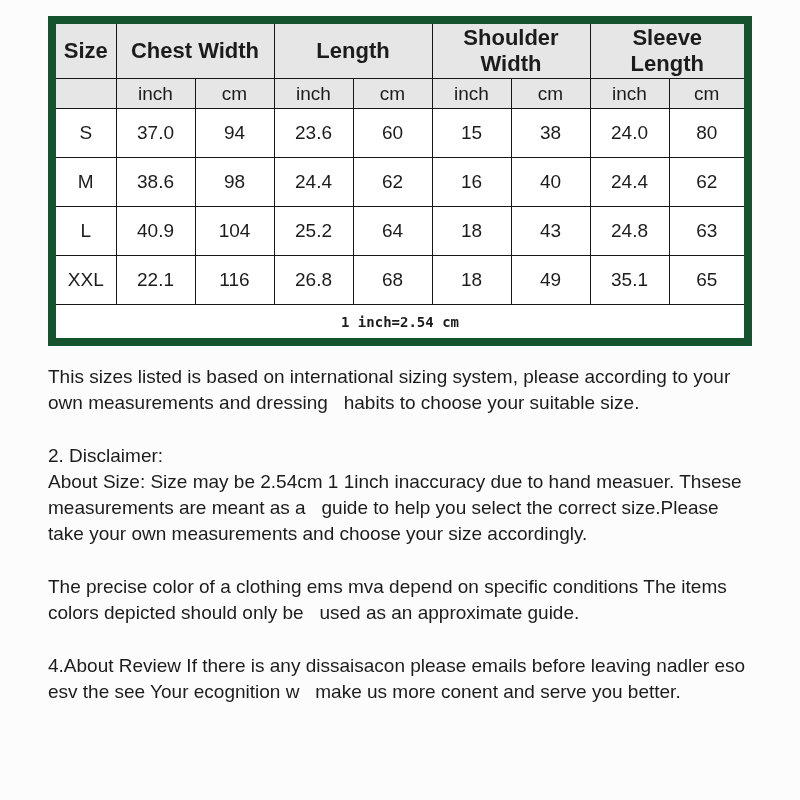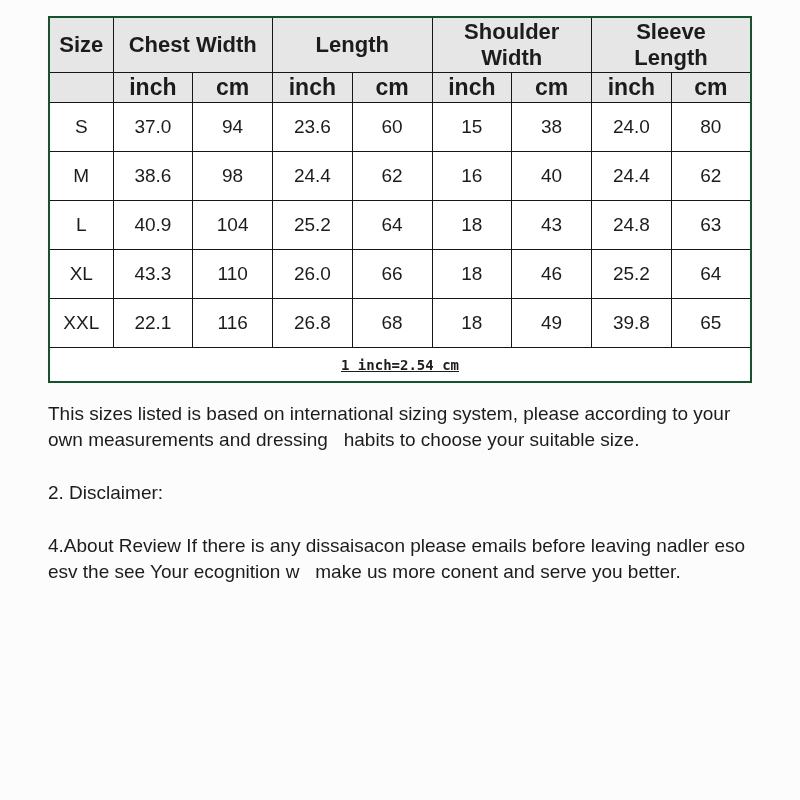--- a/index.html
+++ b/index.html
@@ -12,58 +12,57 @@
     color: #1c1c1c;
   }
   .wrap {
     padding: 16px 28px 0 48px;
     box-sizing: border-box;
   }
   table.size-chart {
     border-collapse: collapse;
     width: 704px;
     table-layout: fixed;
-    border: 2px solid #14532d;
+    border: 8px solid #14532d;
     background: #e5e5e5;
   }
   table.size-chart th,
   table.size-chart td {
     border: 1px solid #161616;
     text-align: center;
     vertical-align: middle;
     padding: 0;
     overflow: hidden;
   }
   tr.group-row th {
     height: 54px;
     font-size: 22px;
     font-weight: bold;
     background: #e6e6e6;
     white-space: pre-line;
     line-height: 26px;
   }
   tr.units-row th {
     height: 29px;
-    font-size: 23px;
-    font-weight: bold;
+    font-size: 19px;
+    font-weight: normal;
     background: #e6e6e6;
     margin-left: 24px;
   }
   tr.data-row td {
     height: 48px;
     font-size: 19px;
     background: #ffffff;
   }
   tr.note-row td {
     height: 33px;
     font-family: "DejaVu Sans Mono", monospace;
     font-weight: bold;
     font-size: 14px;
     background: #ffffff;
-    text-decoration: underline;
   }
   col.size-col { width: 64px; }
   .text-block {
     width: 724px;
     margin-top: 18px;
   }
   .section { margin-top: 27px; }
   .section:first-child { margin-top: 0; }
   .section p {
     margin: 0;
@@ -138,57 +137,51 @@
         <td>40.9</td>
         <td>104</td>
         <td>25.2</td>
         <td>64</td>
         <td>18</td>
         <td>43</td>
         <td>24.8</td>
         <td>63</td>
       </tr>
       <tr class="data-row">
-        <td>XL</td>
-        <td>43.3</td>
-        <td>110</td>
-        <td>26.0</td>
-        <td>66</td>
-        <td>18</td>
-        <td>46</td>
-        <td>25.2</td>
-        <td>64</td>
-      </tr>
-      <tr class="data-row">
         <td>XXL</td>
         <td>22.1</td>
         <td>116</td>
         <td>26.8</td>
         <td>68</td>
         <td>18</td>
         <td>49</td>
-        <td>39.8</td>
+        <td>35.1</td>
         <td>65</td>
       </tr>
 
       <tr class="note-row">
         <td colspan="9">1 inch=2.54 cm</td>
       </tr>
     </tbody>
   </table>
 
   <div class="text-block">
     <div class="section">
       <p>This sizes listed is based on international sizing system, please according to your
 own measurements and dressing   habits to choose your suitable size.</p>
     </div>
     <div class="section">
       <p>2. Disclaimer:</p>
+      <p>About Size: Size may be 2.54cm 1 1inch inaccuracy due to hand measuer. Thsese
+measurements are meant as a   guide to help you select the correct size.Please
+take your own measurements and choose your size accordingly.</p>
     </div>
     <div class="section">
+      <p>The precise color of a clothing ems mva depend on specific conditions The items
+colors depicted should only be   used as an approximate guide.</p>
     </div>
     <div class="section">
       <p>4.About Review If there is any dissaisacon please emails before leaving nadler eso
 esv the see Your ecognition w   make us more conent and serve you better.</p>
     </div>
   </div>
 
 </div>
 
 </body></html>

